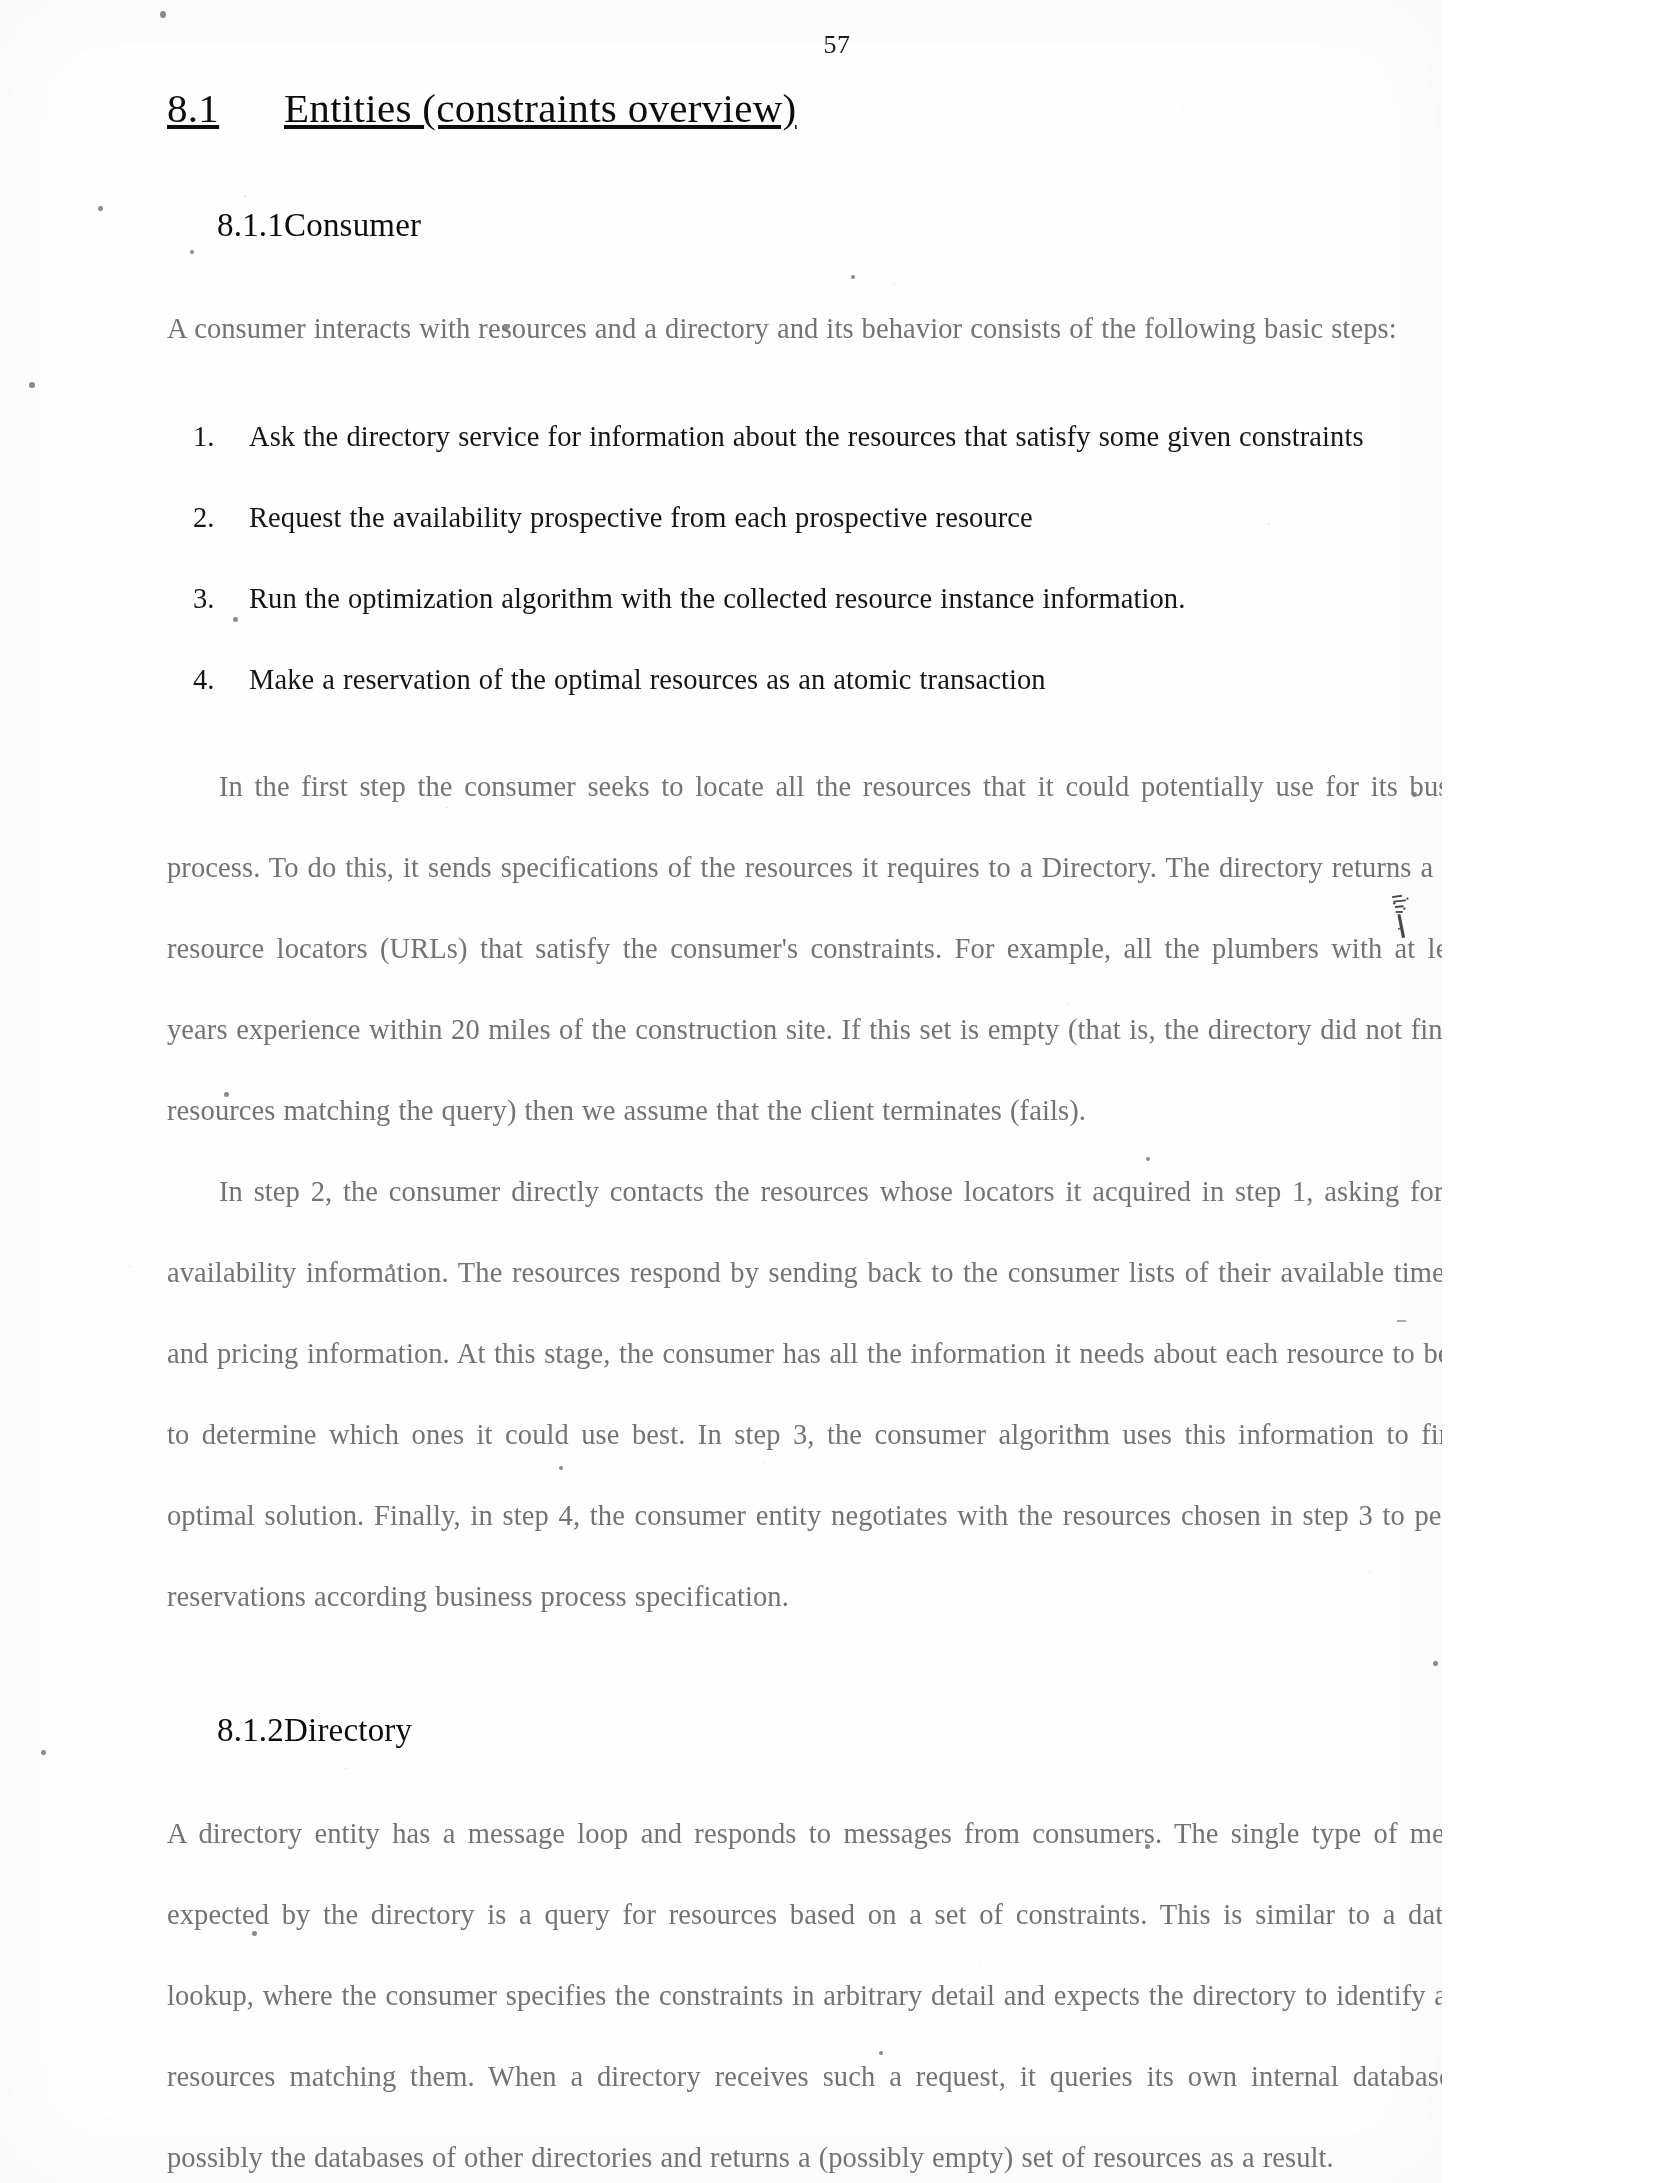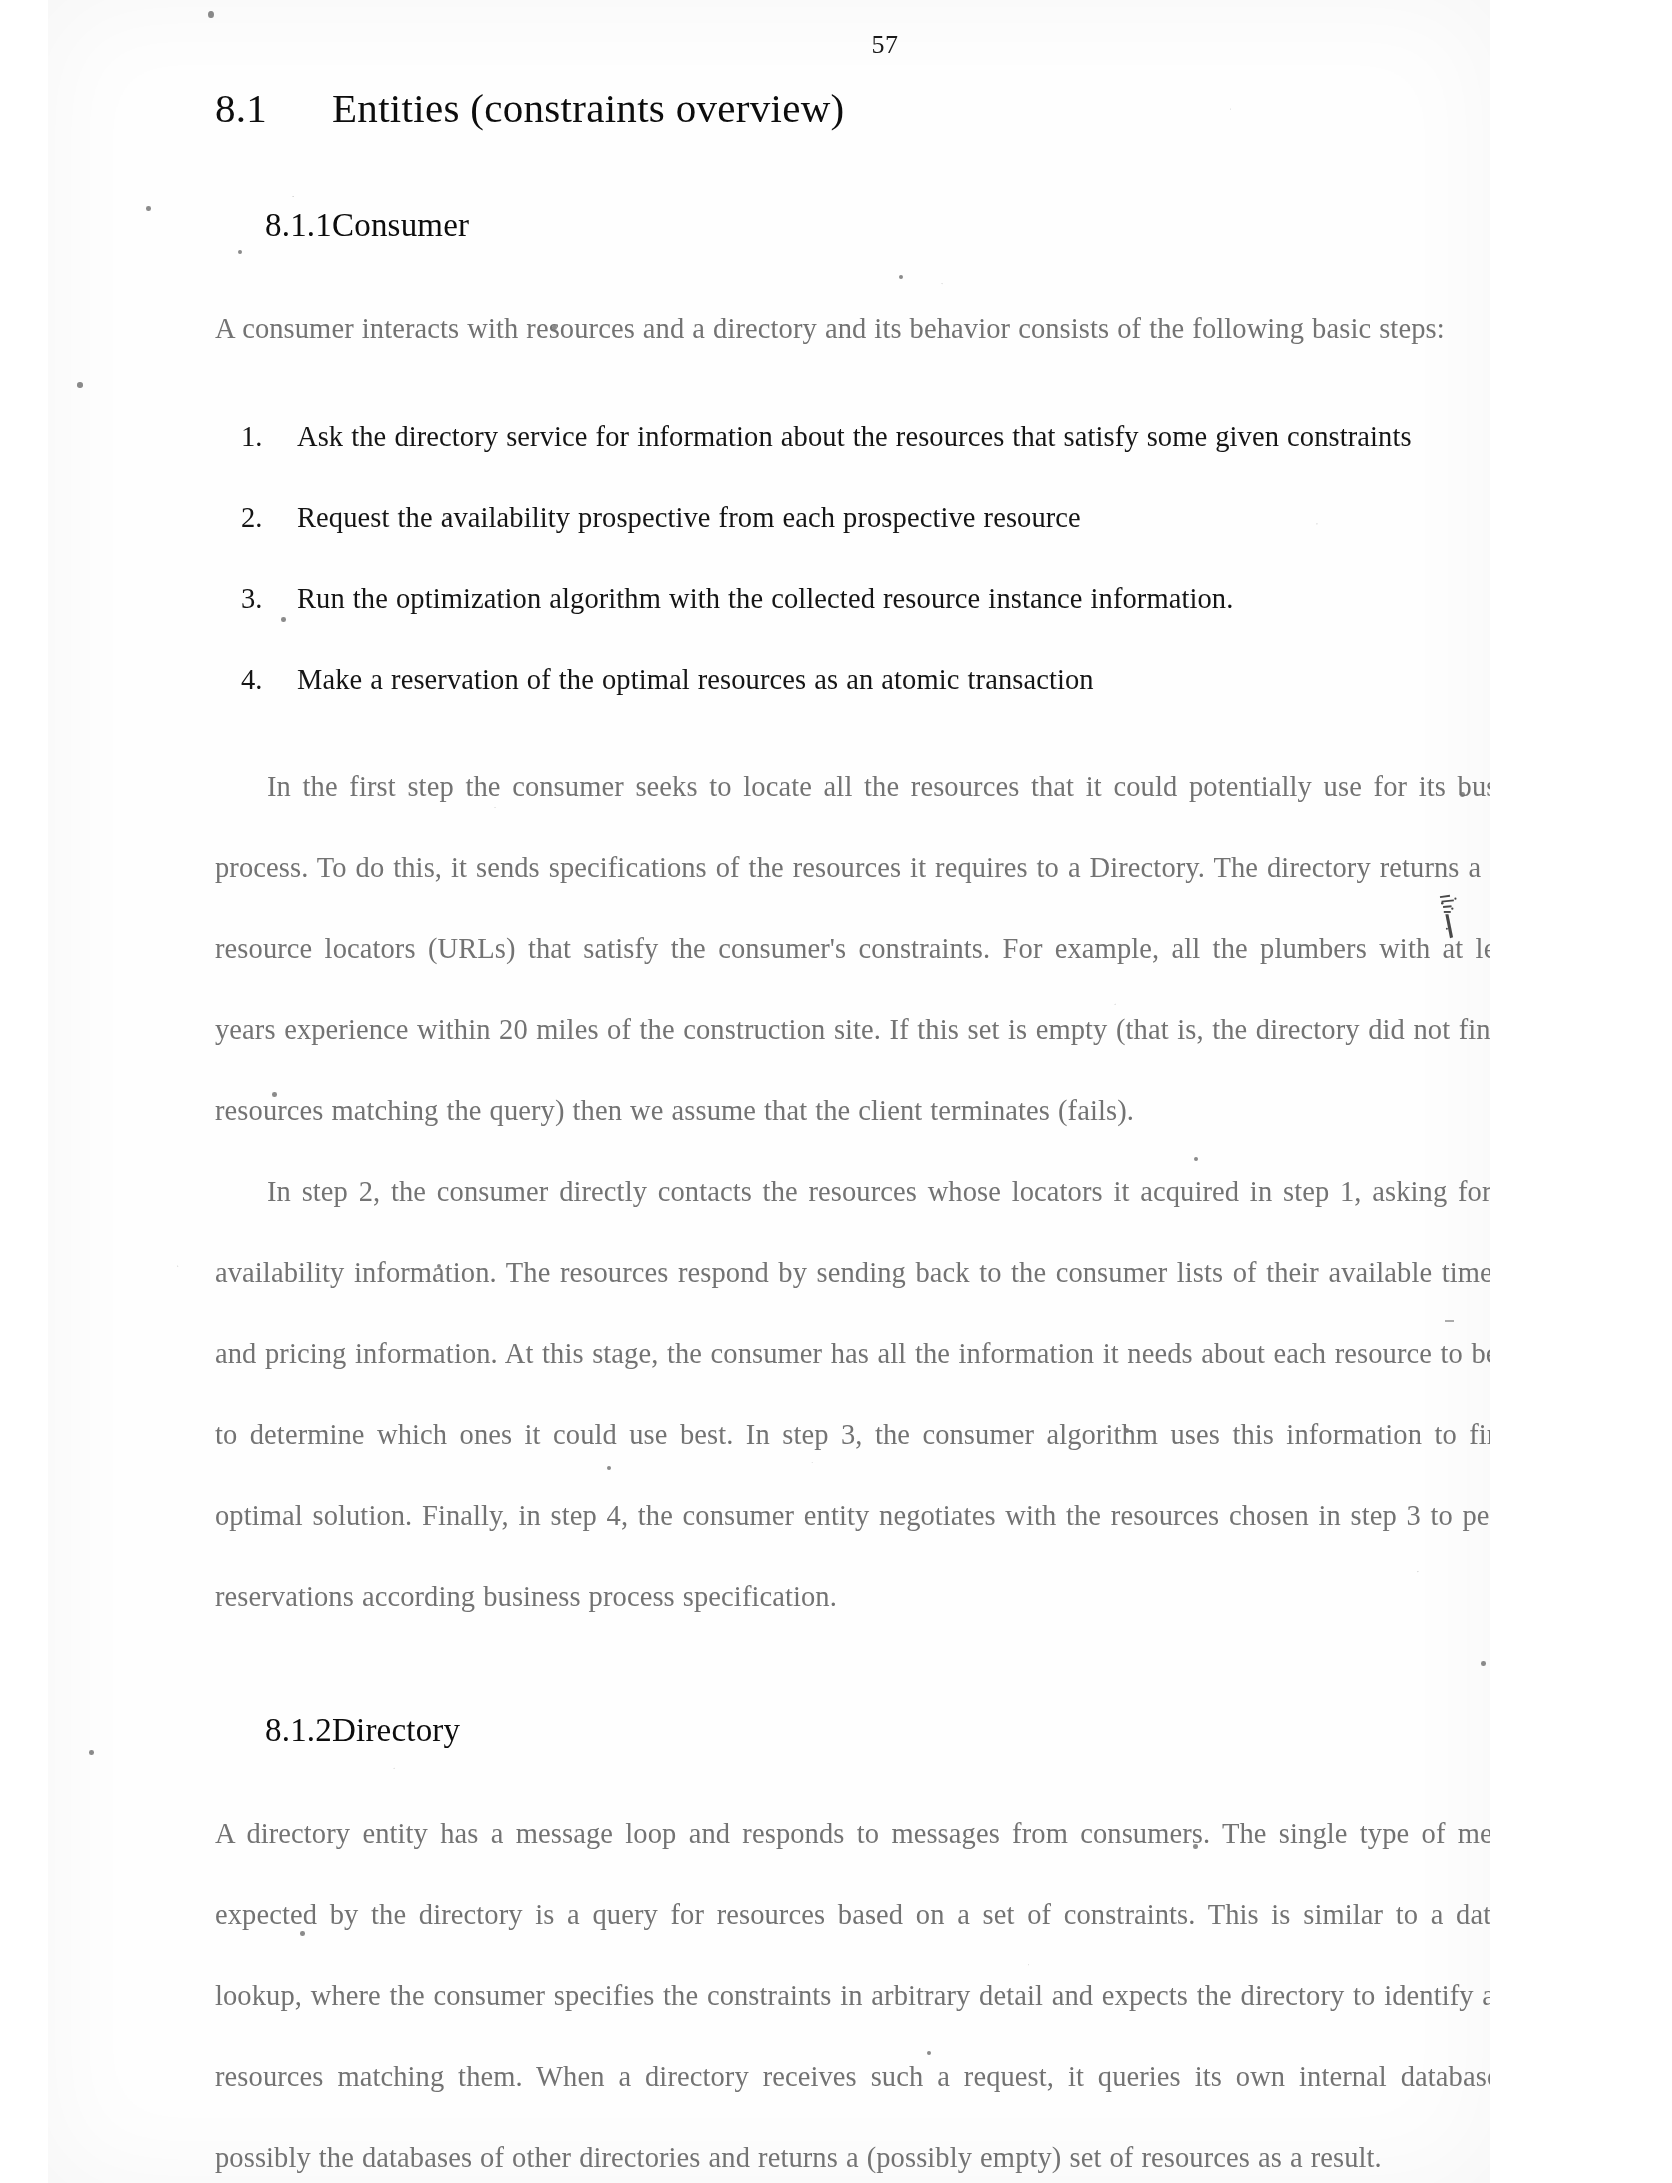--- a/index.html
+++ b/index.html
@@ -16,21 +16,20 @@
   
   .page {
     position: relative;
     width: 1442px;
     height: 2183px;
     background: #fefefe;
     overflow: hidden;
     color: #111111;
     
     box-shadow: inset 0 0 109px rgba(0,0,0,0.035);
-    margin-left: 48px;
   }
 
   
   .scan-noise {
     position: absolute;
     inset: 0;
     pointer-events: none;
     opacity: 0.5;
     background-image:
       radial-gradient(circle at 17% 9%,   rgba(0,0,0,0.30) 0.5px, transparent 0.9px),
@@ -71,20 +70,21 @@
   
   .h-section {
     position: relative;
     margin: 0;
     font-size: 41px;
     font-weight: normal;
     letter-spacing: 0.3px;
     color: #0d0d0d;
     display: flex;
     align-items: baseline;
+    text-decoration: underline;
   }
   .h-section .num { width: 117px; flex: 0 0 117px; }
 
   .h-sub {
     position: relative;
     margin: 0;
     font-size: 33px;
     font-weight: normal;
     letter-spacing: 0.2px;
     color: #0d0d0d;

